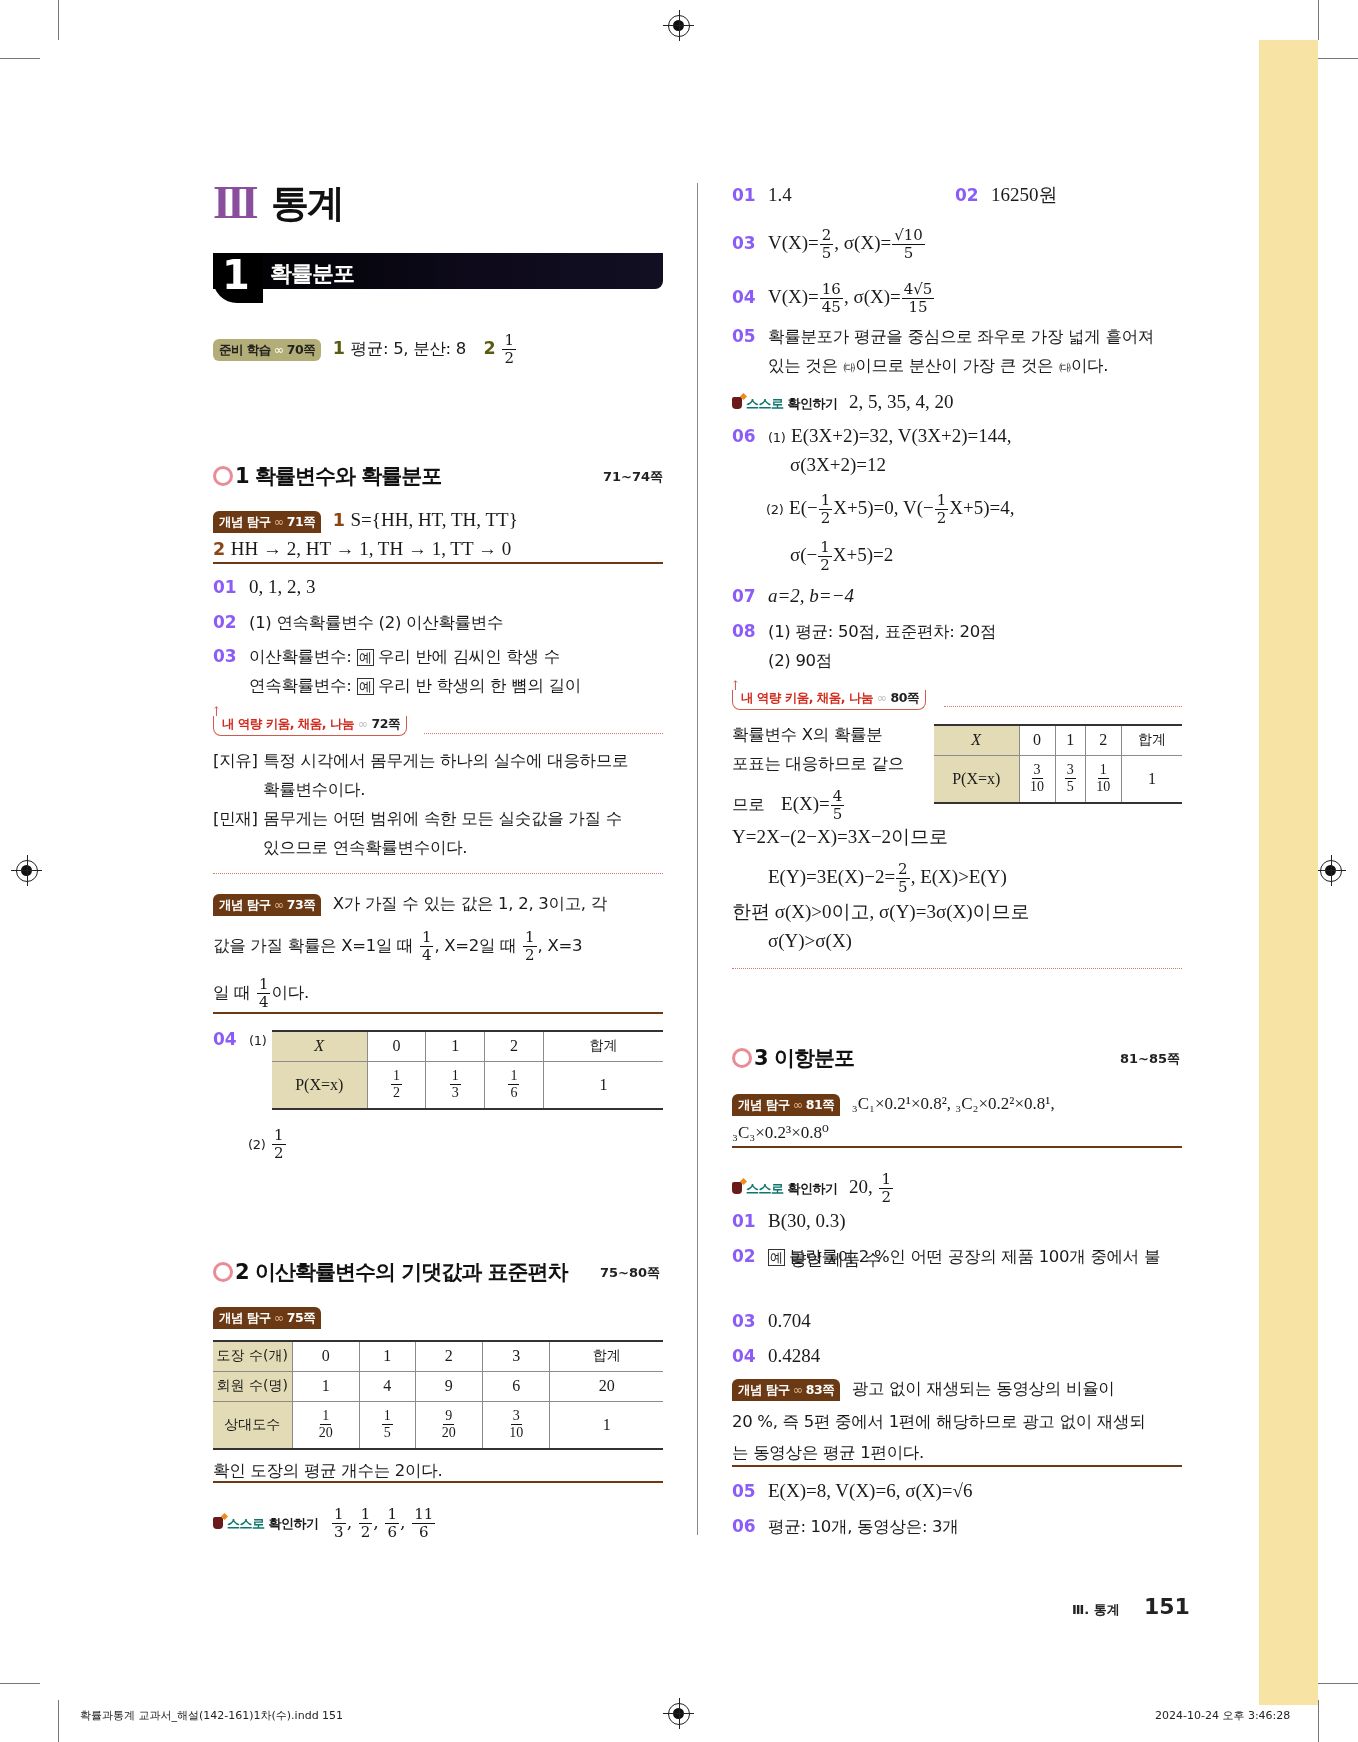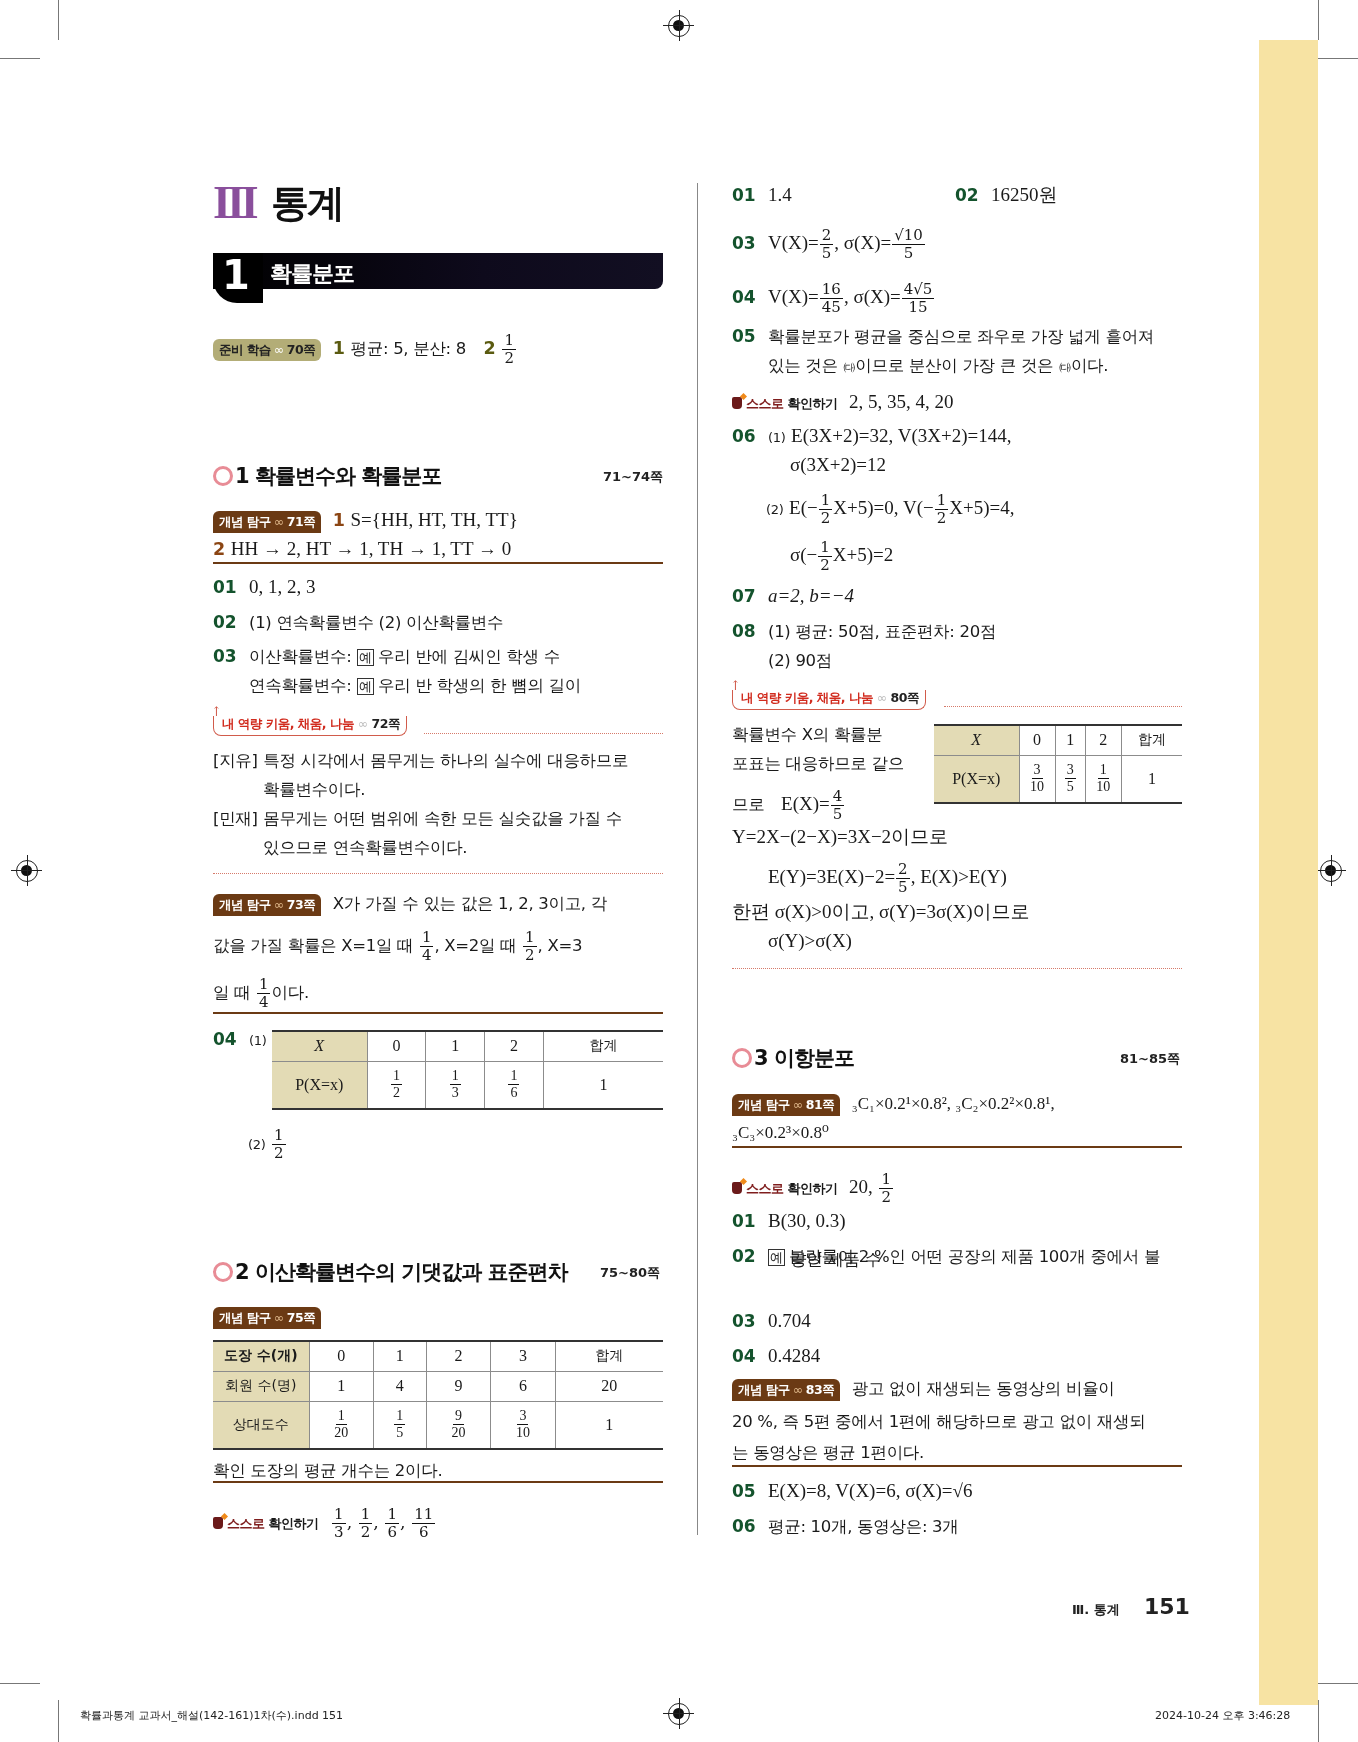--- a/index.html
+++ b/index.html
@@ -30,41 +30,41 @@
   .tag { display: inline-block; font-family: "DejaVu Sans", sans-serif; font-size: 12.5px; font-weight: bold; color: #fff; background: #6b3a14; border-radius: 6px 6px 0 0; padding: 3px 6px 3px 6px; line-height: 16px; letter-spacing: -0.5px; }
   .tag .link { color: #e0b98c; font-weight: normal; margin: 0 3px; }
   .tag.prep { background: #b3ad77; color: #222; border-radius: 6px; }
   .tag.prep .link { color: #fff; }
 
   .sec-head { position: absolute; font-family: "DejaVu Sans", sans-serif; font-weight: bold; font-size: 21px; letter-spacing: -1px; color: #111; display: flex; align-items: center; }
   .sec-head .ring { width: 20px; height: 20px; border: 3px solid #e88c96; border-radius: 50%; margin-right: 2px; display: inline-block; }
   .pages { position: absolute; font-family: "DejaVu Sans", sans-serif; font-size: 13px; font-weight: bold; color: #222; }
 
   .line { position: absolute; font-size: 17.5px; line-height: 22px; white-space: nowrap; }
-  .qnum { font-family: "DejaVu Sans", sans-serif; font-weight: bold; color: #14532d; font-size: 17px; display: inline-block; width: 36px; }
+  .qnum { font-family: "DejaVu Sans", sans-serif; font-weight: bold; color: #8b5cf6; font-size: 17px; display: inline-block; width: 36px; }
   .ko { font-family: "DejaVu Sans", sans-serif; font-size: 16.5px; letter-spacing: -0.3px; }
   .math { font-family: "Liberation Serif", "DejaVu Serif", serif; font-size: 19px; }
   .it { font-style: italic; text-align: center; }
   .frac { display: inline-flex; flex-direction: column; align-items: center; vertical-align: middle; font-size: 15px; line-height: 15px; margin: 0 1px; }
   .frac .n { border-bottom: 1px solid #111; padding: 0 2px 1px 2px; }
   .frac .d { padding-top: 1px; }
   .sm { font-size: 13px; }
 
   .rule { position: absolute; height: 1.5px; background: #6b3a14; }
   .dotted { position: absolute; height: 0; border-top: 1.5px dotted #d67a6a; }
   .col-div { position: absolute; left: 697px; top: 183px; width: 1px; height: 1352px; background: #888; }
 
   .call { position: absolute; display: flex; align-items: center; }
   .call .label { font-family: "DejaVu Sans", sans-serif; font-size: 12.5px; font-weight: bold; color: #d12b1e; border: 1.5px solid #d15b4b; border-top: none; border-radius: 0 0 8px 8px; padding: 0 6px 2px 8px; letter-spacing: -0.5px; }
   .call .label .pg { color: #222; }
   .call .label .lk { color: #bbb; font-weight: normal; }
   .call .arrow { position: absolute; left: -2px; top: -12px; color: #d15b4b; font-size: 13px; }
 
   .self-check { font-family: "DejaVu Sans", sans-serif; font-size: 13px; font-weight: bold; letter-spacing: -0.5px; }
-  .self-check .s1 { color: #7f1d1d; }
+  .self-check .s1 { color: #0f766e; }
   .self-check .icon { display: inline-block; width: 10px; height: 12px; background: #6b1a1a; border-radius: 2px 2px 4px 4px; margin-right: 4px; vertical-align: -1px; position: relative; }
   .self-check .icon::after { content: ""; position: absolute; right: -4px; top: -3px; width: 5px; height: 5px; background: #f08a1a; transform: rotate(45deg); }
 
   table.tb { position: absolute; border-collapse: collapse; font-family: "Liberation Serif", serif; font-size: 16px; }
   table.tb td { border: 1px solid #8c8c8c; text-align: center; padding: 0; }
   table.tb tr:first-child td { border-top: 2px solid #333; }
   table.tb tr:last-child td { border-bottom: 2px solid #333; }
   table.tb td:first-child { border-left: none; }
   table.tb td:last-child { border-right: none; }
   table.tb td.hd { background: #e3dbb5; }
@@ -216,21 +216,21 @@
   <span class="ring"></span><span>2</span>&nbsp;<span>이산확률변수의 기댓값과 표준편차</span>
 </div>
 <div class="pages" style="left:600px;top:1264px;">75~80쪽</div>
 
 <div class="line" style="left:213px;top:1305px;">
   <span class="tag"><span>개념 탐구</span><span class="link">∞</span><span>75쪽</span></span>
 </div>
 <table class="tb" style="left:213px;top:1340px;width:450px;">
   <tbody>
       <tr style="height:30px;">
-    <td class="hd ko-cell" style="width:96px;font-weight:bold;">도장 수(개)</td>
+    <td class="hd ko-cell" style="width:79px;">도장 수(개)</td>
     <td>0</td>
     <td>1</td>
     <td>2</td>
     <td>3</td>
     <td class="ko-cell">합계</td>
   </tr>
   <tr style="height:30px;">
     <td class="hd ko-cell">회원 수(명)</td>
     <td>1</td>
     <td>4</td>

